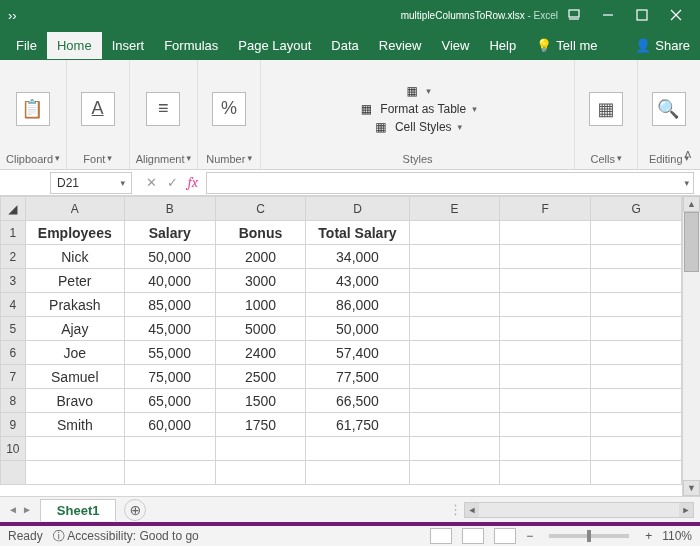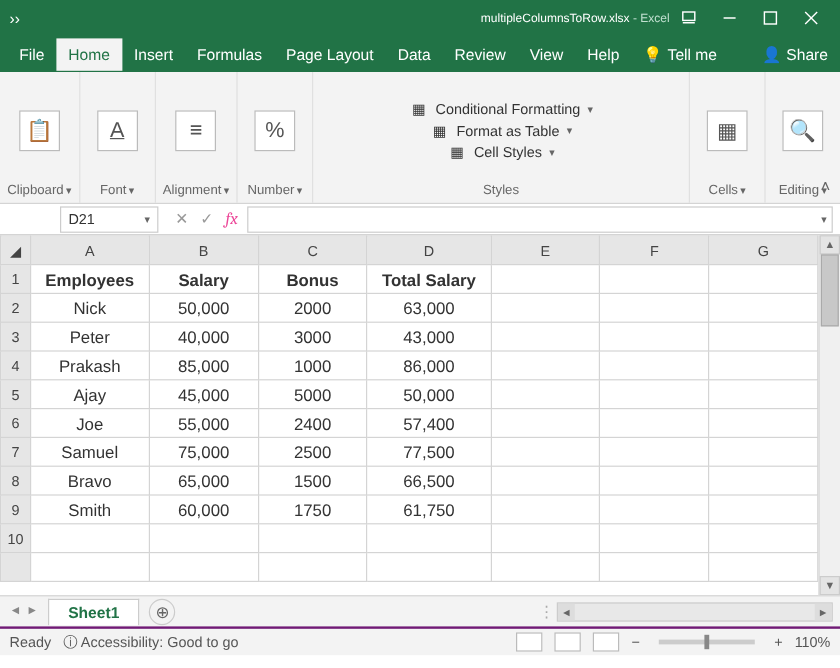--- a/index.html
+++ b/index.html
@@ -17,21 +17,21 @@
   .menubar .tab { padding: 6px 10px; cursor: pointer; }
   .menubar .tab.active { background: #f3f3f3; color: #217346; }
   .menubar .spacer { flex: 1; }
   .menubar .tell { display: flex; align-items: center; gap: 4px; padding: 0 10px; }
   .menubar .share { display: flex; align-items: center; gap: 4px; padding: 0 10px; }
   
   .ribbon { background: #f3f3f3; height: 110px; border-bottom: 1px solid #d4d4d4; display: flex; position: relative; }
   .rgroup { display: flex; flex-direction: column; align-items: center; justify-content: space-between; padding: 4px 6px 2px 6px; border-right: 1px solid #e0e0e0; }
   .rgroup.noborder { border-right: none; }
   .rgroup .body { flex: 1; display: flex; flex-direction: column; align-items: center; justify-content: center; gap: 2px; }
-  .rgroup .lbl { font-size: 11px; color: #666; display: flex; align-items: center; gap: 2px; padding-bottom: 2px; }
+  .rgroup .lbl { font-size: 11px; color: #666; display: flex; align-items: flex-start; gap: 2px; padding-bottom: 2px; }
   .bigbtn { display: flex; flex-direction: column; align-items: center; justify-content: center; gap: 4px; padding: 4px 6px; min-width: 50px; }
   .iconbox { width: 34px; height: 34px; border: 1px solid #bbb; background: #fff; display: flex; align-items: center; justify-content: center; font-size: 18px; color: #555; }
   .styles-list { display: flex; flex-direction: column; gap: 4px; padding: 4px 8px; font-size: 12px; }
   .styles-list .row { display: flex; align-items: center; gap: 6px; white-space: nowrap; }
   .caret { font-size: 9px; color: #666; }
   .mini-icon { width: 16px; height: 16px; display: inline-flex; align-items: center; justify-content: center; }
   .collapse-caret { position: absolute; right: 8px; bottom: 6px; color: #666; font-size: 14px; }
   
   .namebox-row { height: 26px; display: flex; align-items: center; border-bottom: 1px solid #d4d4d4; background: #fff; padding-left: 44px; }
   .namebox { width: 82px; height: 22px; border: 1px solid #ccc; margin: 0 6px; display: flex; align-items: center; padding: 0 6px; font-size: 12px; justify-content: space-between; }
@@ -54,21 +54,21 @@
   .tabstrip { height: 26px; background: #f3f3f3; border-top: 1px solid #d4d4d4; display: flex; align-items: center; }
   .tabstrip .nav { display: flex; gap: 4px; padding: 0 8px; color: #888; font-size: 10px; }
   .sheet-tab { background: #fff; border: 1px solid #ccc; border-bottom: none; padding: 3px 16px; font-size: 13px; font-weight: bold; color: #217346; }
   .addsheet { width: 22px; height: 22px; border: 1px solid #ccc; border-radius: 11px; display: flex; align-items: center; justify-content: center; margin-left: 8px; color: #666; font-size: 14px; }
   .hscroll-area { flex: 1; display: flex; align-items: center; justify-content: flex-end; padding-right: 6px; gap: 2px;}
   .hscroll { width: 230px; height: 16px; background: #e8e8e8; border: 1px solid #ccc; display: flex; align-items: center; }
   .hscroll .harrow { width: 14px; height: 14px; background: #ddd; display:flex; align-items:center; justify-content:center; font-size:9px; color:#666;}
   .hscroll .htrack { flex:1; position:relative; }
   .hscroll .hthumb { position:absolute; left:0; top:0; bottom:0; width:100px; background:#c8c8c8; }
   
-  .statusbar { height: 24px; background: #f3f3f3; border-top: 2px solid #701a75; display: flex; align-items: center; font-size: 12px; color: #555; padding: 0 8px; gap: 10px; }
+  .statusbar { height: 24px; background: #f3f3f3; border-top: 4px solid #701a75; display: flex; align-items: center; font-size: 12px; color: #555; padding: 0 8px; gap: 10px; }
   .statusbar .spacer { flex: 1; }
   .viewbtn { width: 22px; height: 16px; border: 1px solid #bbb; background: #fff; }
   .zoom-slider { width: 80px; height: 4px; background: #ccc; position: relative; margin: 0 6px; }
   .zoom-slider .knob { position: absolute; left: 38px; top: -4px; width: 4px; height: 12px; background: #888; }
 </style>
 </head>
 <body>
 
 <div class="titlebar">
   <div class="qat">
@@ -162,21 +162,20 @@
     </div>
     <div class="lbl">
         <span>Number</span>
         <span class="caret">▾</span>
       </div>
   </div>
   <div class="rgroup" style="flex:1;">
     <div class="body styles-list">
       <div class="row">
         <span class="mini-icon">▦</span>
-        <span>Conditional Formatting</span>
           <span class="caret">▾</span>
       </div>
       <div class="row">
         <span class="mini-icon">▦</span>
         <span>Format as Table</span>
           <span class="caret">▾</span>
       </div>
       <div class="row">
         <span class="mini-icon">▦</span>
         <span>Cell Styles</span>
@@ -256,21 +255,21 @@
         <td>Total Salary</td>
         <td></td>
             <td></td>
             <td></td>
       </tr>
       <tr>
             <th>2</th>
             <td>Nick</td>
             <td>50,000</td>
             <td>2000</td>
-            <td>63,000</td>
+            <td>34,000</td>
             <td></td>
             <td></td>
             <td></td>
           </tr>
       <tr>
             <th>3</th>
             <td>Peter</td>
             <td>40,000</td>
             <td>3000</td>
             <td>43,000</td>

